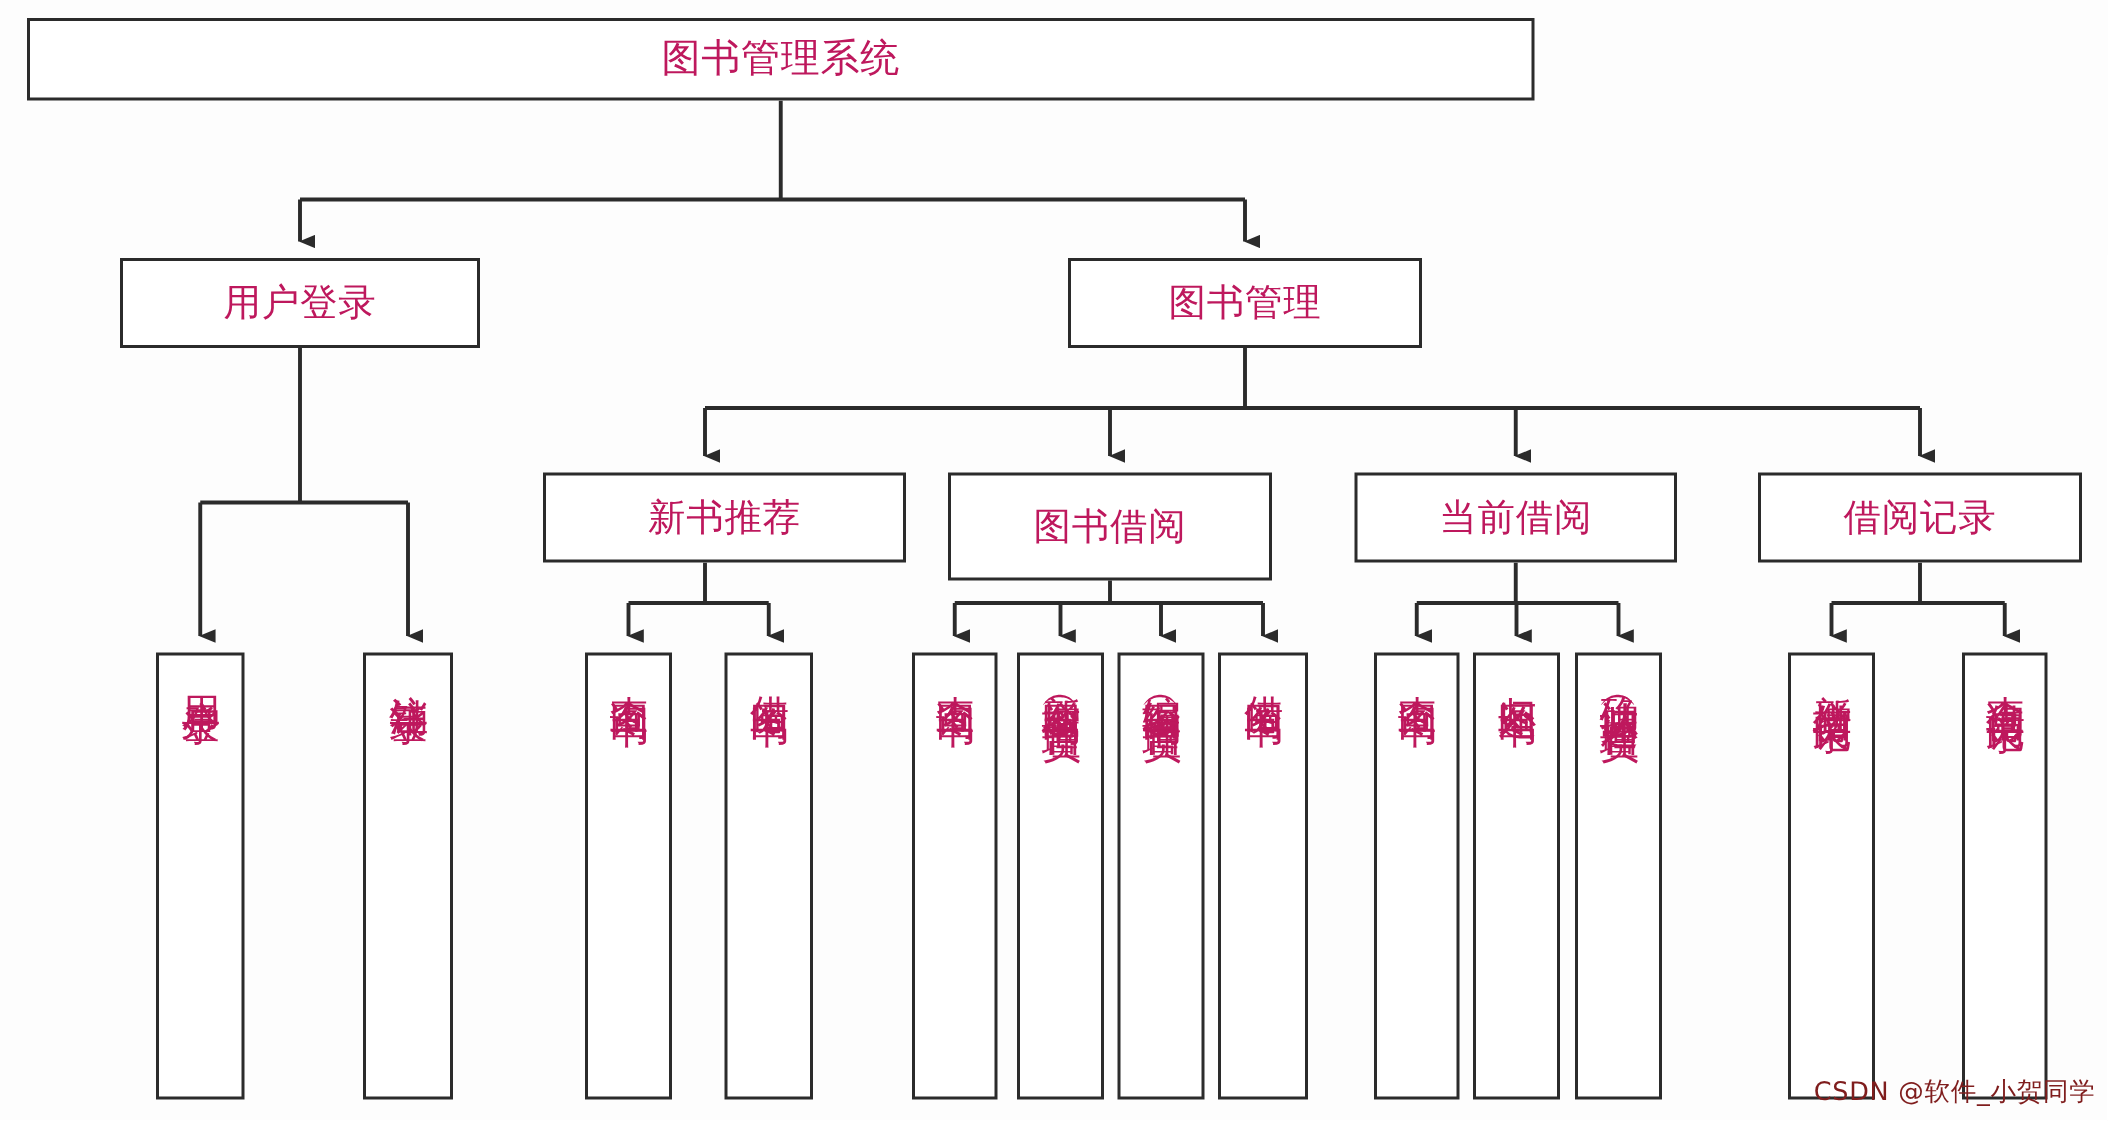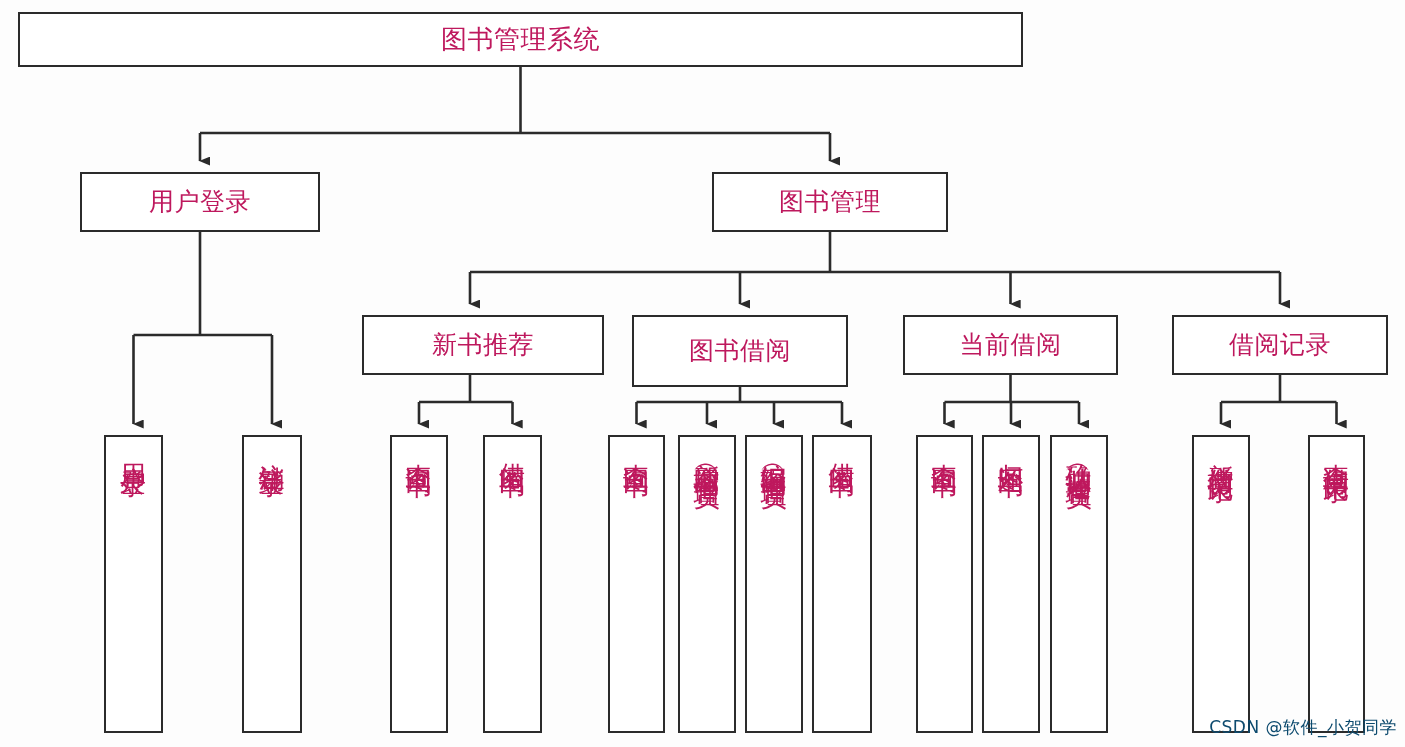--- a/index.html
+++ b/index.html
@@ -60,21 +60,21 @@
     font-size: 26px;
     letter-spacing: 3px;
     line-height: 1;
     white-space: nowrap;
   }
   #watermark {
     position: absolute;
     right: 8px;
     bottom: 8px;
     font-size: 17px;
-    color: #0c4a6e;
+    color: #7f1d1d;
     letter-spacing: 0.5px;
     z-index: 3;
     font-family: "DejaVu Sans", "Liberation Sans", sans-serif;
     white-space: nowrap;
   }
 </style>
 </head>
 <body>
 
 <div id="canvas">

